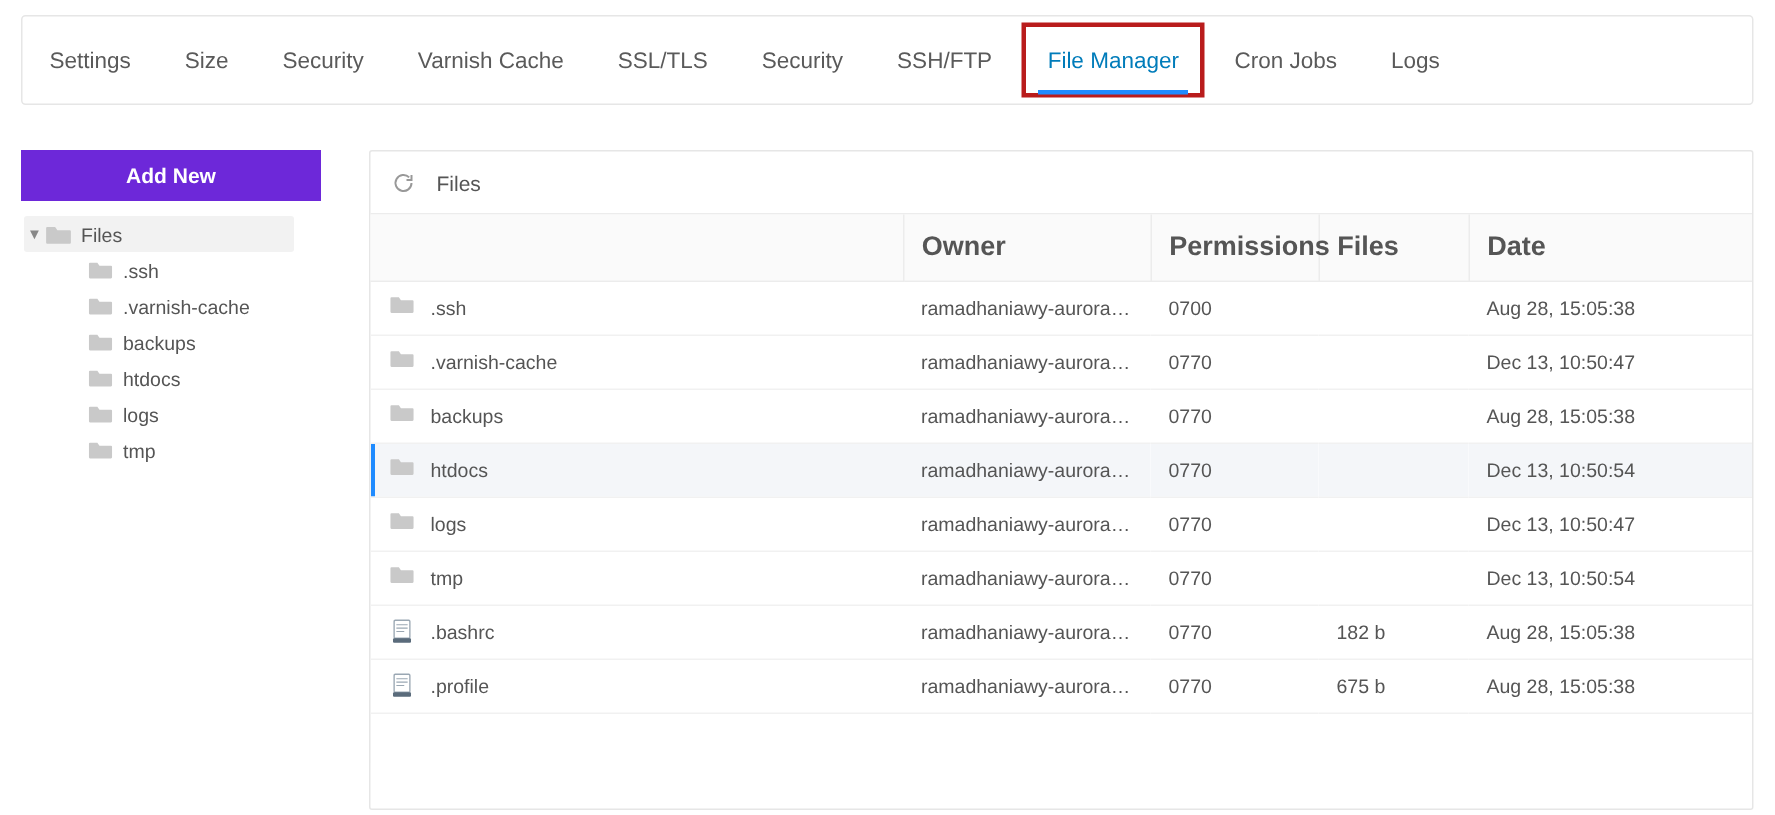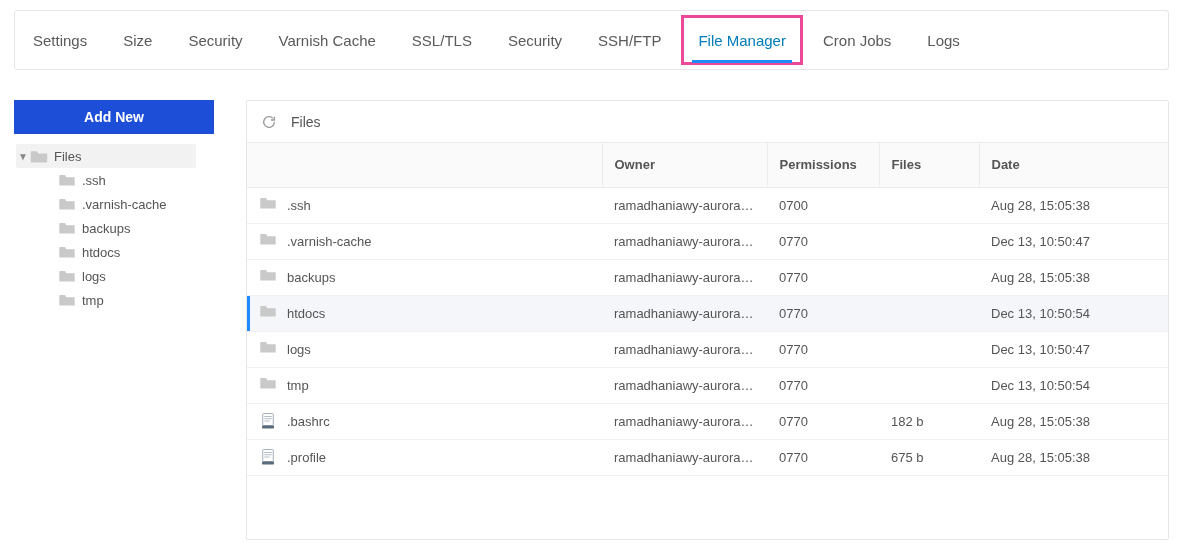--- a/index.html
+++ b/index.html
@@ -40,40 +40,40 @@
   .tab.active::after {
     content: "";
     position: absolute;
     left: 8px;
     right: 8px;
     bottom: -1px;
     height: 3px;
     background: #1f8bff;
   }
   .tab.highlighted-box {
-    border: 3px solid #ec4899;
+    border: 3px solid #b91c1c;
     margin: 4px 2px;
     padding: 0 14px;
   }
 
   
   .content {
     display: flex;
     margin: 30px 14px 0 14px;
   }
 
   
   .sidebar {
     width: 232px;
     flex-shrink: 0;
   }
   .add-new-btn {
     width: 200px;
     height: 34px;
-    background: #1d4ed8;
+    background: #6d28d9;
     color: #fff;
     border: none;
     font-size: 14px;
     font-weight: 600;
     cursor: pointer;
     display: flex;
     align-items: center;
     justify-content: center;
     margin-bottom: 10px;
   }
@@ -130,21 +130,21 @@
     cursor: pointer;
     color: #888;
   }
   .panel-title { color: #555; font-size: 14px; }
 
   
   .file-table { width: 100%; border-collapse: collapse; }
   .file-table th {
     text-align: left;
     font-weight: 600;
-    font-size: 13px;
+    font-size: 18px;
     color: #555;
     height: 44px;
     padding: 0 12px;
     background: #fafafa;
     border-bottom: 1px solid #ececec;
     border-right: 1px solid #ececec;
   }
   .file-table th:last-child { border-right: none; margin-left: 40px; }
   .file-table td {
     height: 36px;

